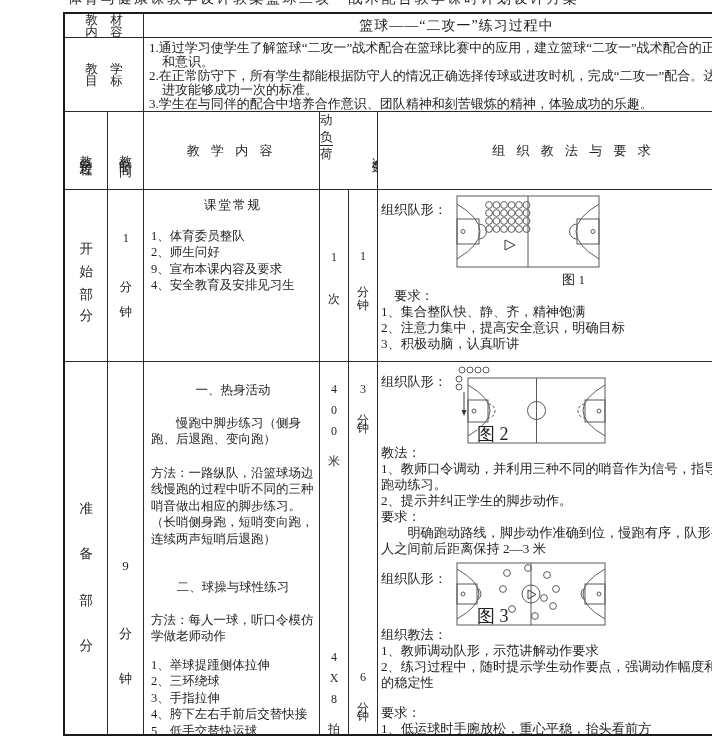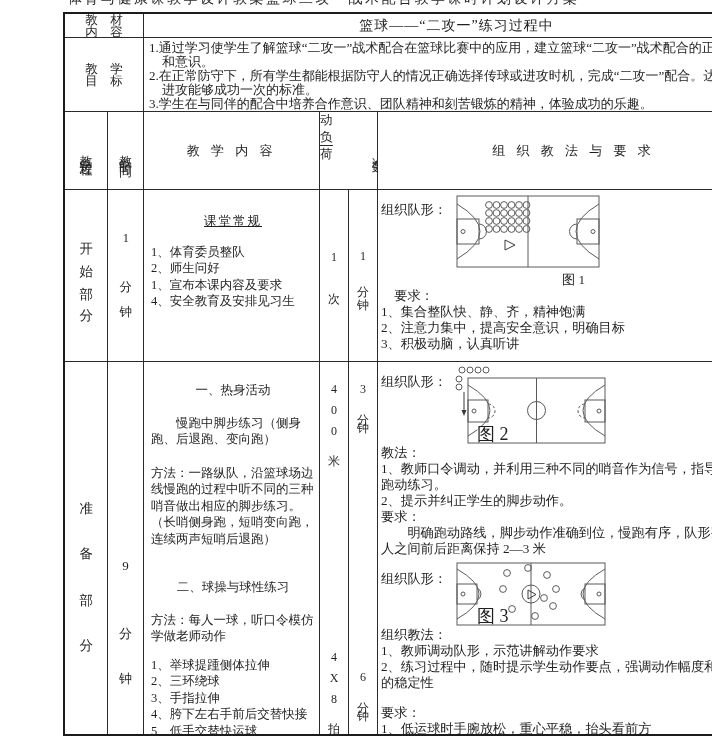--- a/index.html
+++ b/index.html
@@ -43,21 +43,21 @@
 
   .stage1{font-size:13.5px;letter-spacing:22px;}
   .stime1{font-size:12.5px;letter-spacing:25px;}
   .stage2{font-size:13.5px;letter-spacing:46px;}
   .stime2{font-size:13px;letter-spacing:44px;}
   .pt-stage2{display:flex;justify-content:center;padding-top:128px;}
   .pt-stime2{display:flex;justify-content:center;padding-top:196px;}
 
   .txt{font-size:12.5px;line-height:16.5px;}
   .content1{padding:7px 4px 0 7px;}
-  .content1 .ct{text-align:center;margin:16px 0 14px 0;letter-spacing:2px;text-decoration:underline;}
+  .content1 .ct{text-align:center;margin:0 0 14px 0;letter-spacing:2px;}
   .content1 p{margin:0;}
   .loadv{font-size:12px;letter-spacing:19px;}
   .durv{font-size:12px;letter-spacing:13px;}
 
   .method{font-size:13.2px;line-height:16px;padding:2px 3px 0 3px;}
   .form-row{display:flex;align-items:flex-start;}
   .form-row .flabel{white-space:nowrap;padding-top:10px;}
   .fig-wrap{position:relative;margin-left:8px;}
   .fig-cap-in{position:absolute;left:22px;bottom:3px;font-size:18px;background:rgba(255,255,255,.6);}
   .fig-cap-center{text-align:center;margin:5px 0 0 0;}
@@ -143,21 +143,21 @@
     <span class="vtext stage1">开始部分</span>
   </div>
   <div class="cell cen" style="grid-column:2;grid-row:4;">
     <span class="vtext stime1">1分钟</span>
   </div>
   <div class="cell txt content1" style="grid-column:3;grid-row:4;">
     <p class="ct">课堂常规</p>
     <div class="items">
       <p>1、体育委员整队</p>
       <p>2、师生问好</p>
-      <p>1、宣布本课内容及要求</p>
+      <p>9、宣布本课内容及要求</p>
       <p>4、安全教育及安排见习生</p>
     </div>
   </div>
   <div class="cell cen" style="grid-column:4;grid-row:4;">
     <span class="vtext loadv">1次</span>
   </div>
   <div class="cell cen" style="grid-column:5;grid-row:4;">
     <span class="vtext durv">1分钟</span>
   </div>
   <div class="cell nbr method" style="grid-column:6;grid-row:4;">

